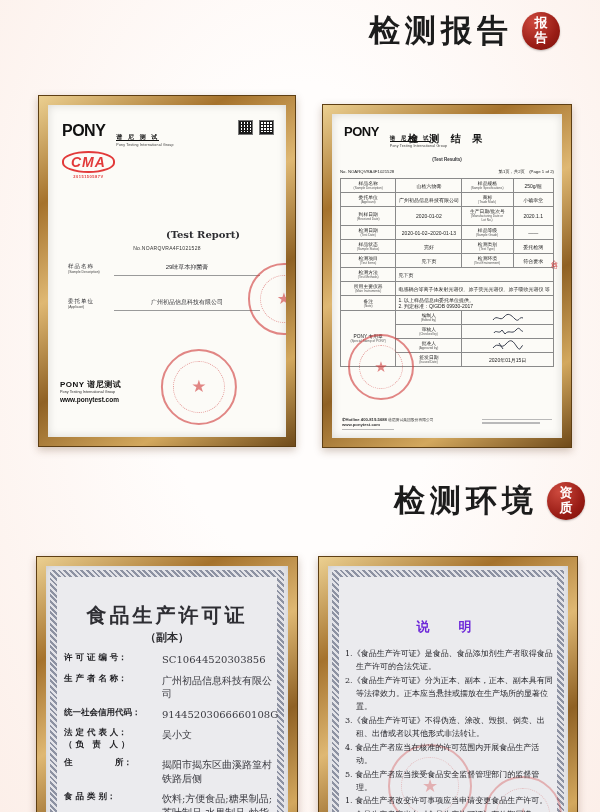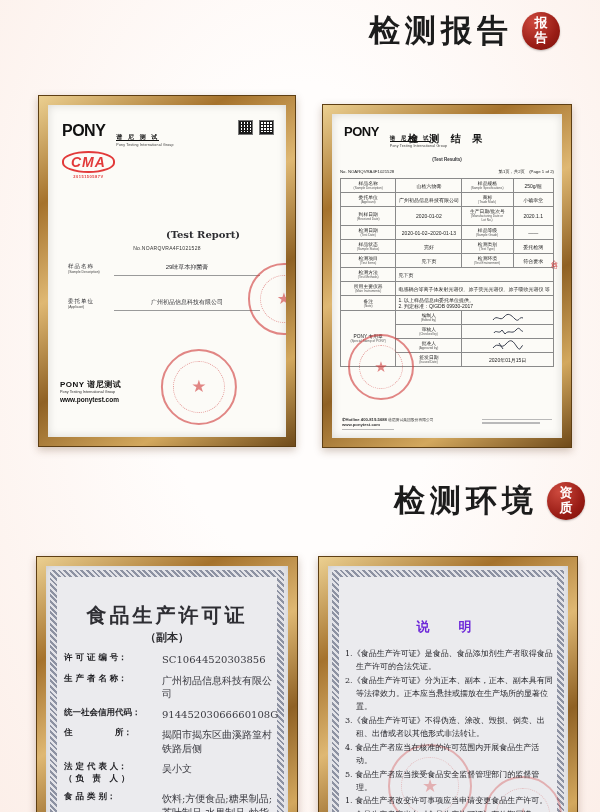--- a/index.html
+++ b/index.html
@@ -383,27 +383,27 @@
         </div>
         <div class="lic-row">
           <div class="lic-label">生 产 者 名 称：</div>
           <div class="lic-value">广州初品信息科技有限公司</div>
         </div>
         <div class="lic-row">
           <div class="lic-label">统一社会信用代码：</div>
           <div class="lic-value">91445203066660108G</div>
         </div>
         <div class="lic-row">
-          <div class="lic-label">住　　　　　所：</div>
-          <div class="lic-value">揭阳市揭东区曲溪路篁村铁路后侧</div>
-        </div>
-        <div class="lic-row">
           <div class="lic-label">法 定 代 表 人：
 （ 负　责　人 ）</div>
           <div class="lic-value">吴小文</div>
+        </div>
+        <div class="lic-row">
+          <div class="lic-label">住　　　　　所：</div>
+          <div class="lic-value">揭阳市揭东区曲溪路篁村铁路后侧</div>
         </div>
         <div class="lic-row">
           <div class="lic-label">食 品 类 别：</div>
           <div class="lic-value">饮料;方便食品;糖果制品;茶叶制品;水果制品;炒货食品及坚果制品;其他食品</div>
         </div>
       </div>
     </div>
   </div>
 
   <div class="frame" style="left:318px; top:556px; width:260px; height:332px;">

